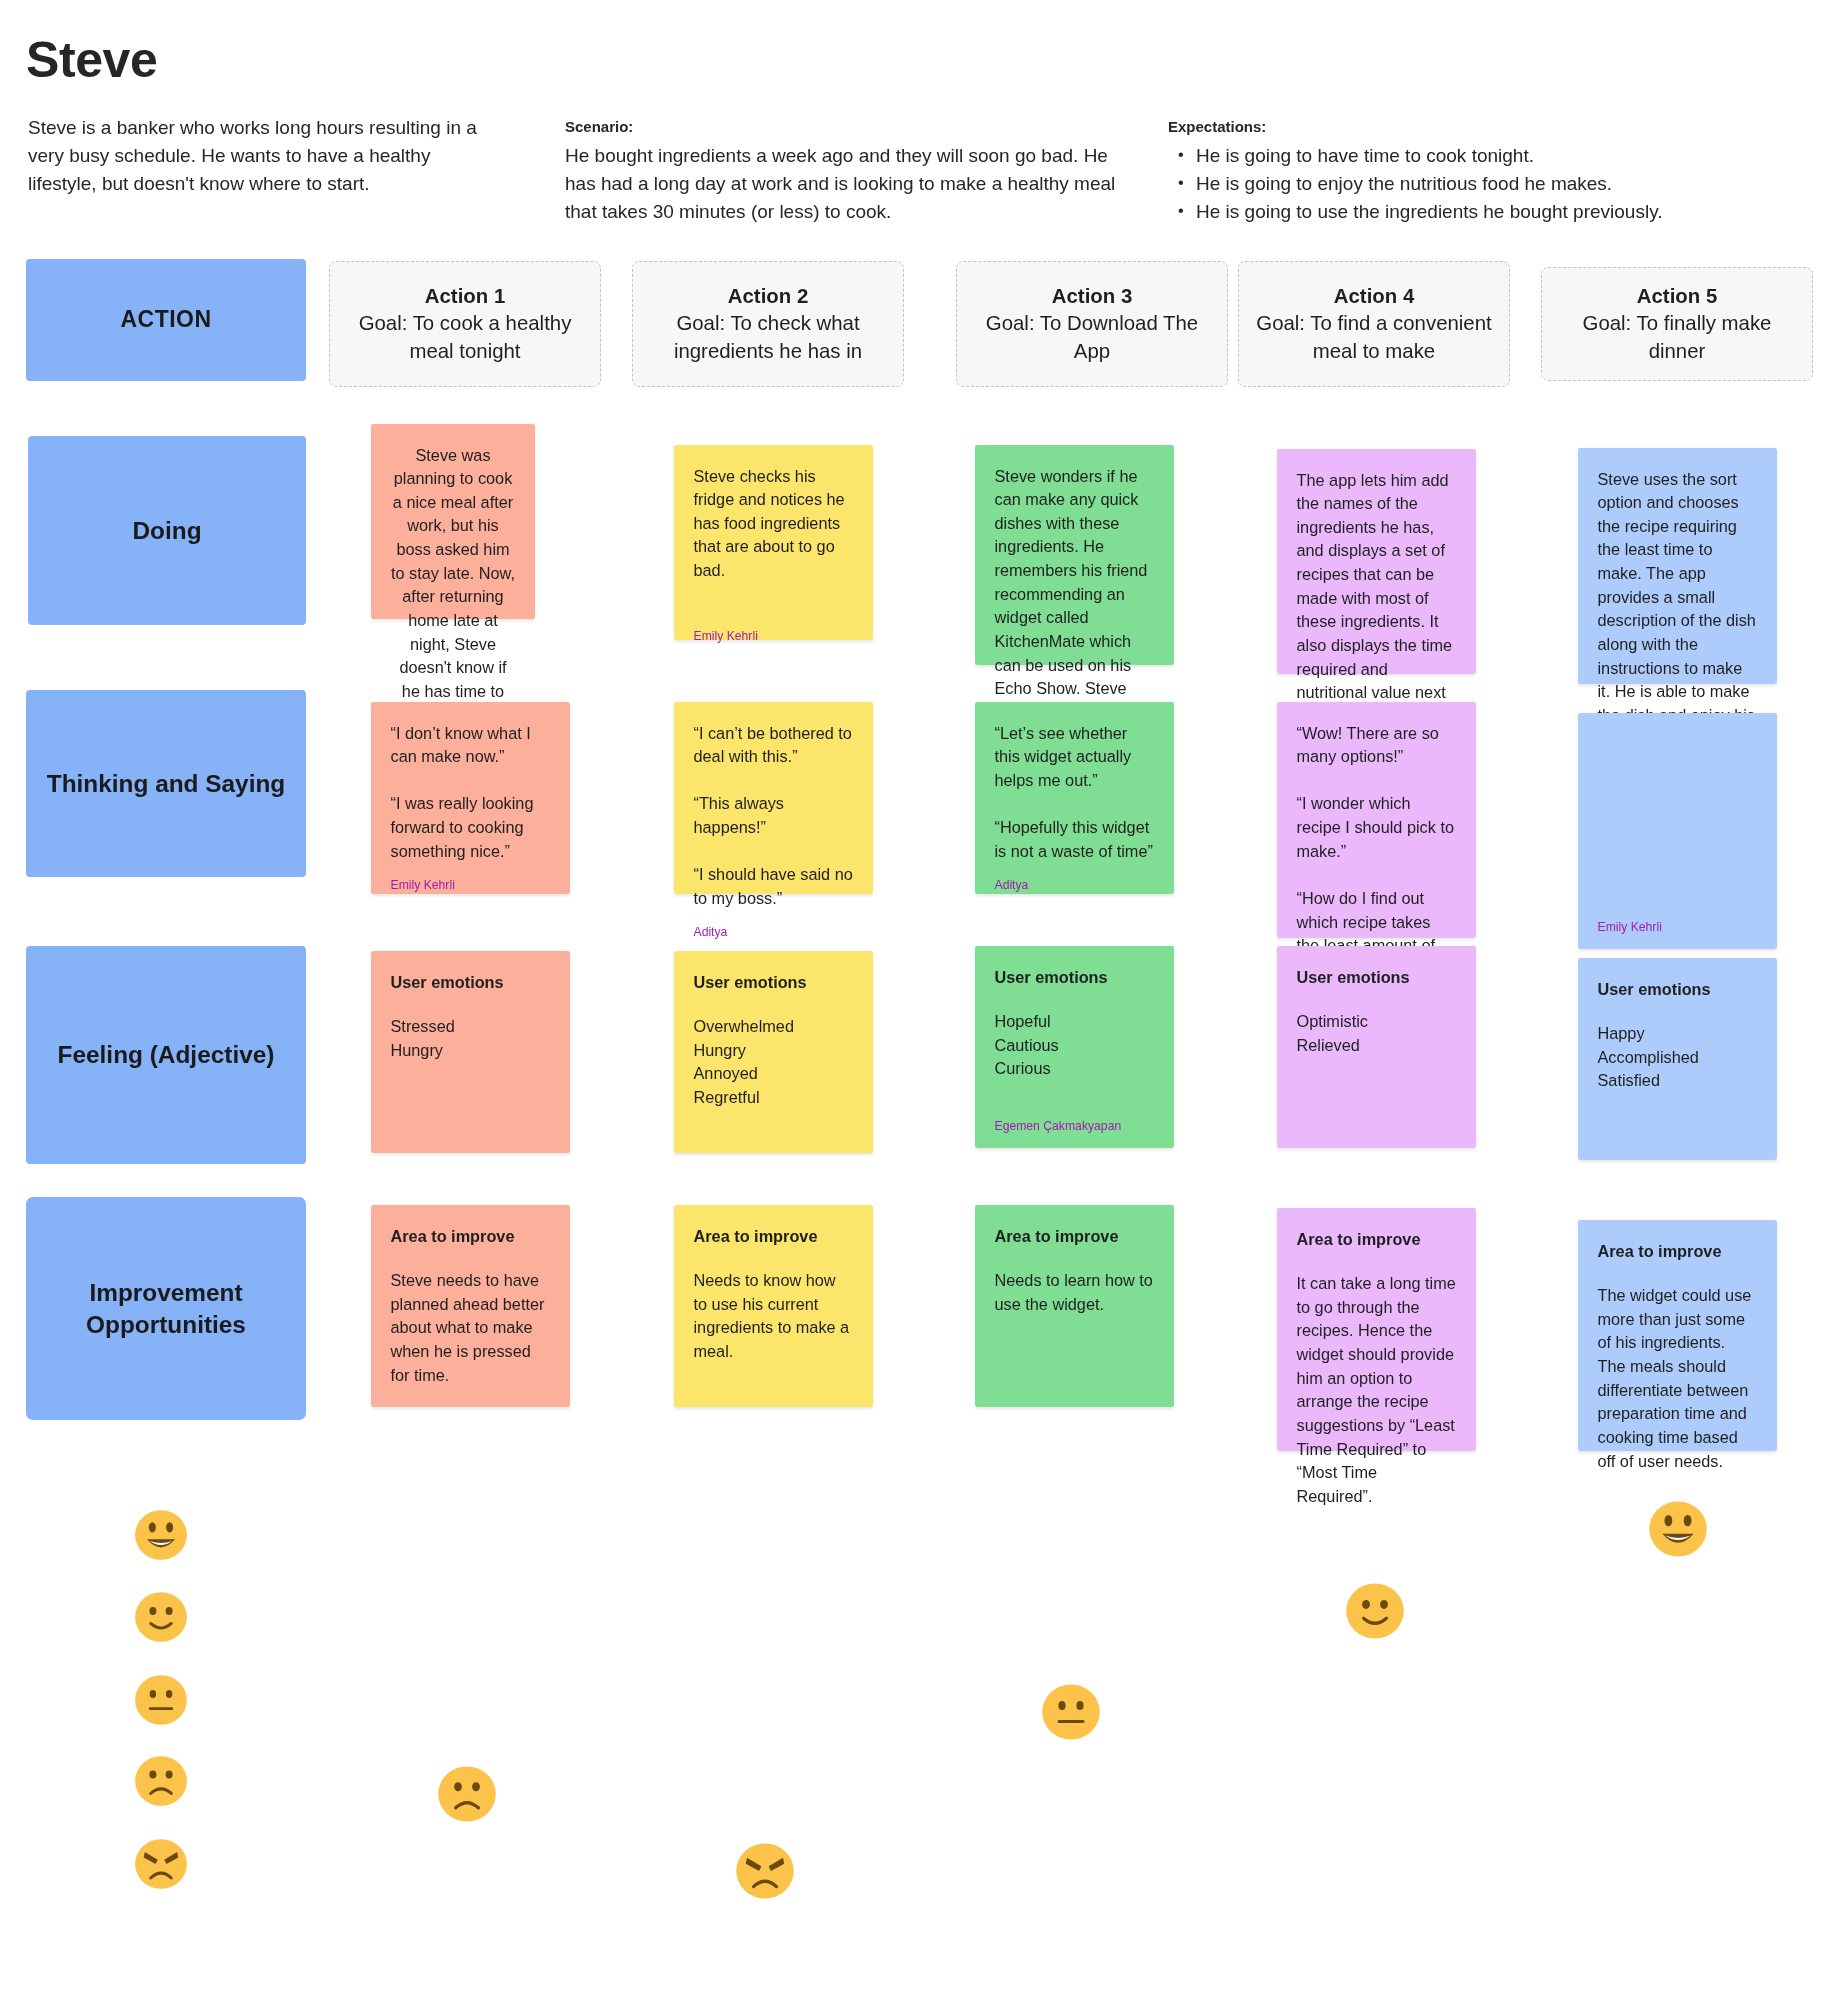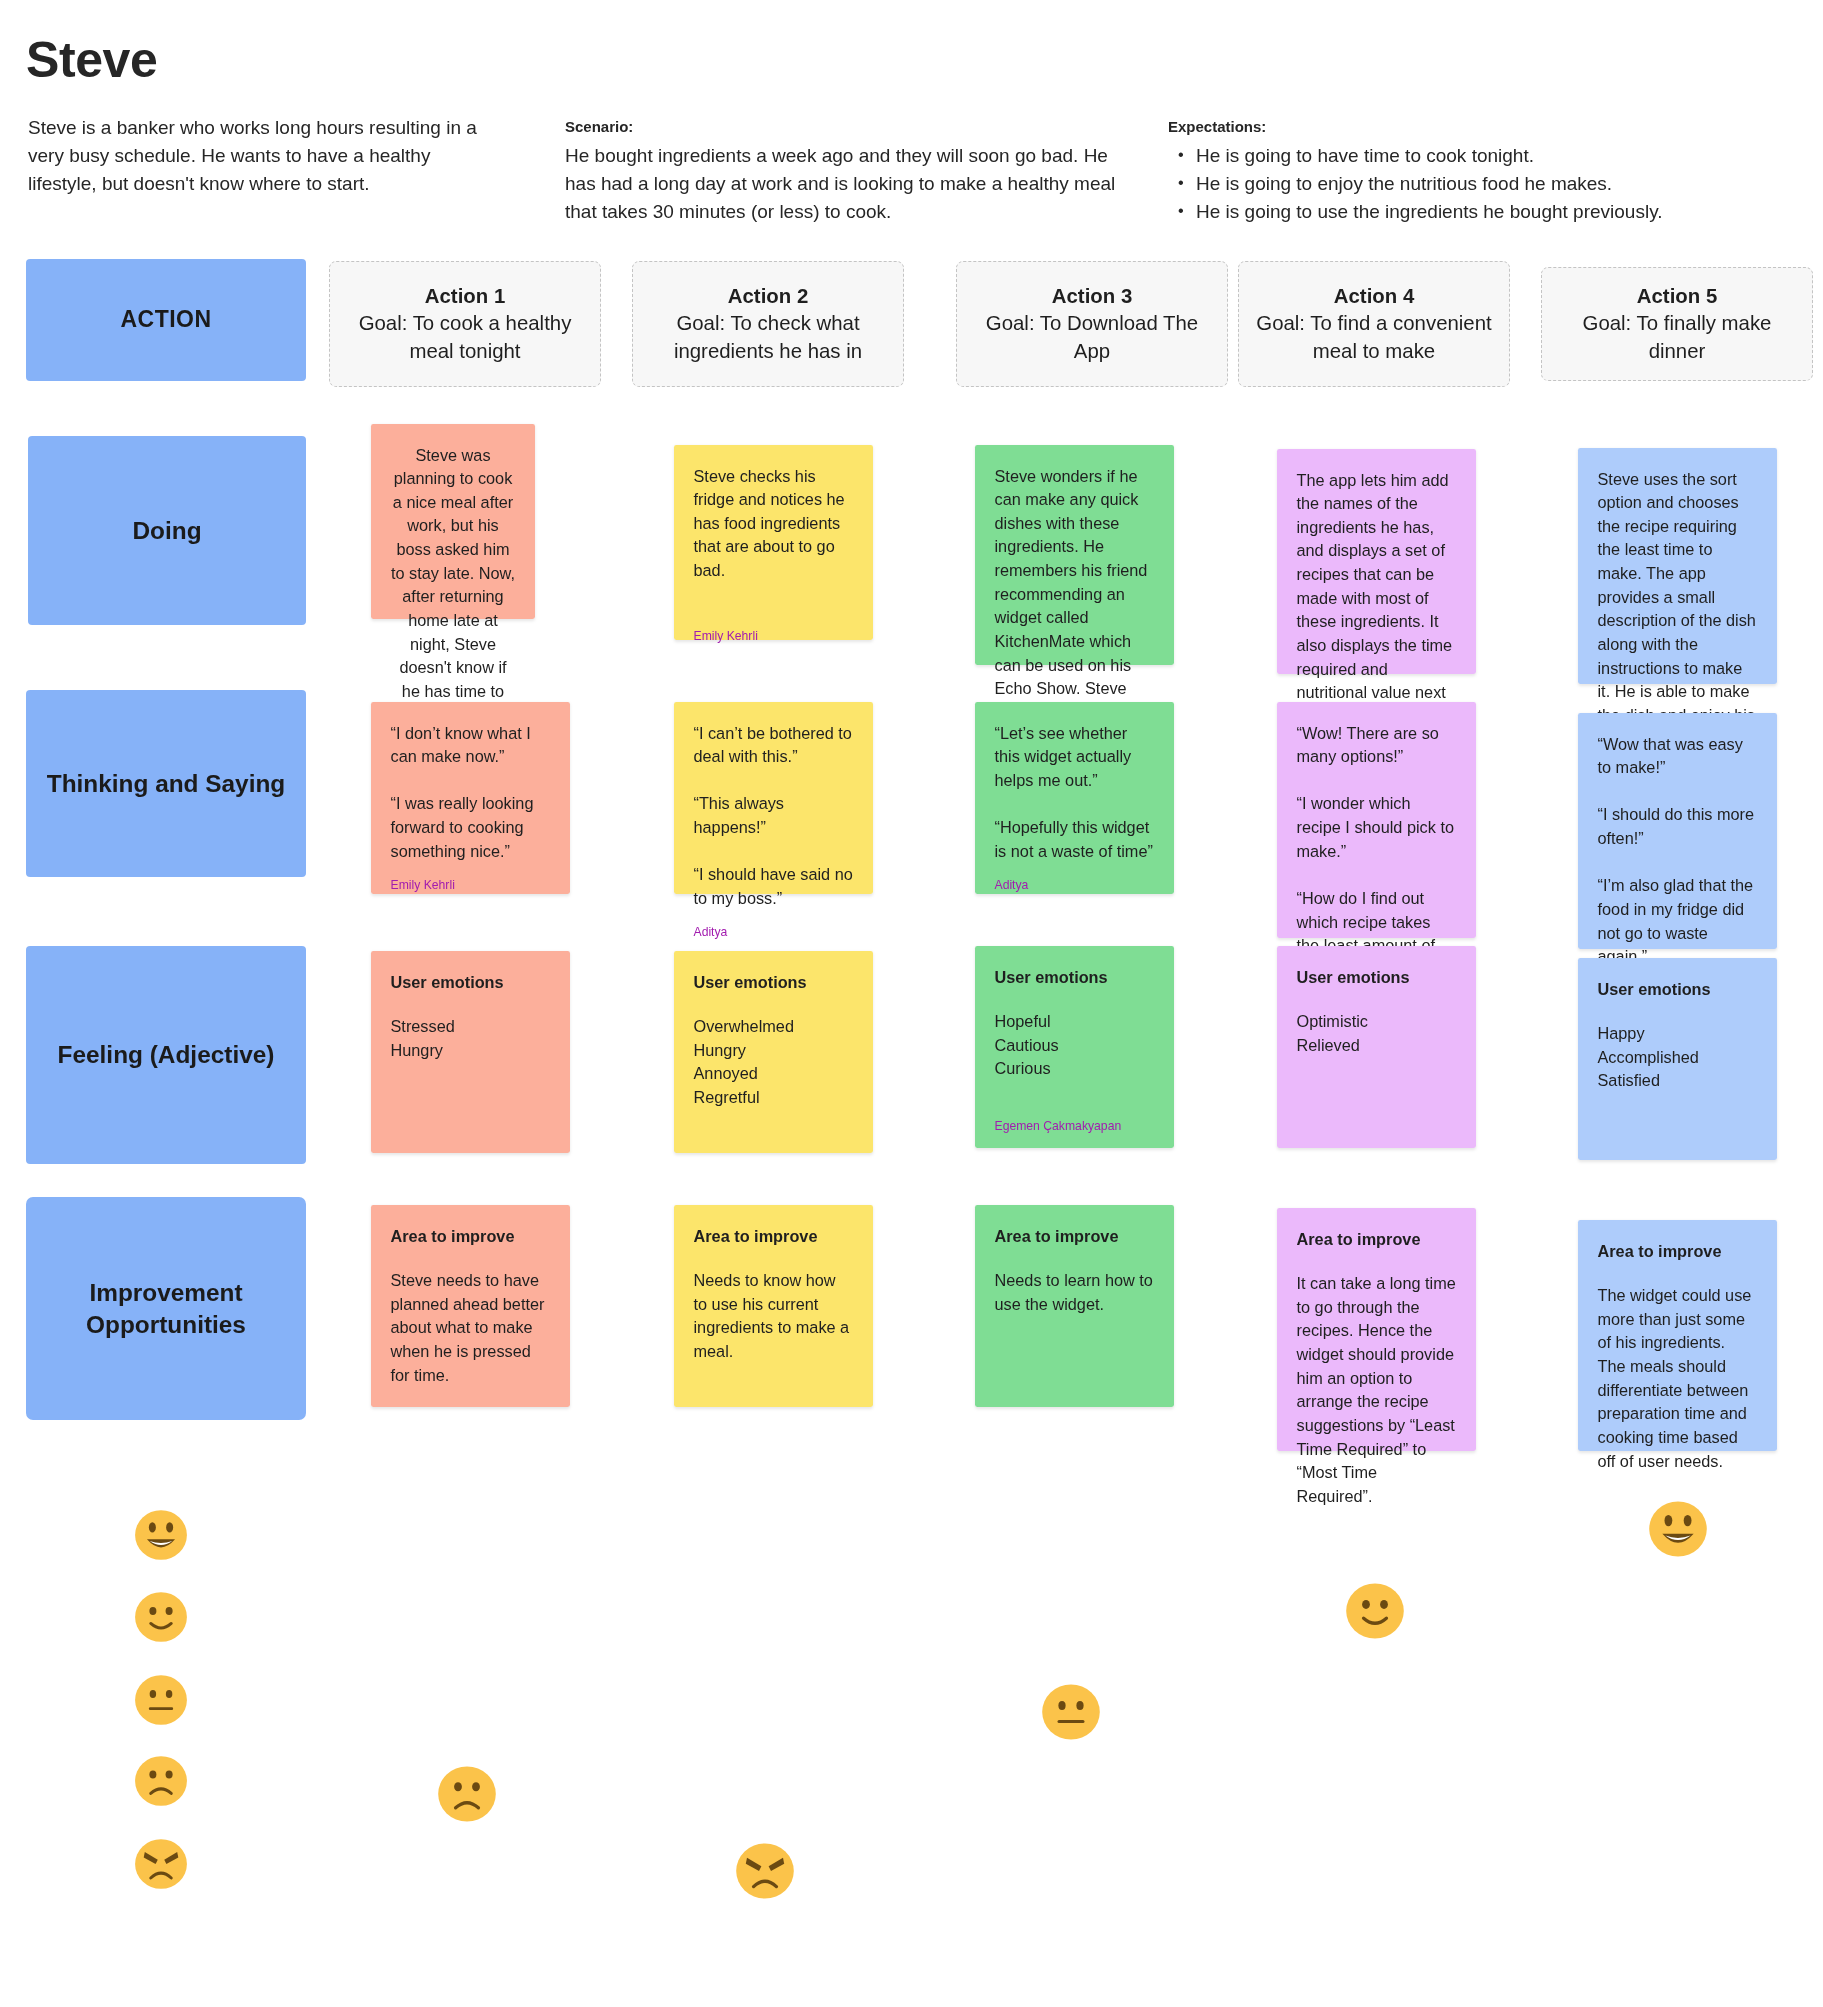--- a/index.html
+++ b/index.html
@@ -252,25 +252,20 @@
     </div>
     <div class="note" style="left:1277px; top:702px; width:199px; height:236px; background:#EBB9FB;">
       <div class="note-body">“Wow! There are so many options!”
 
 “I wonder which recipe I should pick to make.”
 
 “How do I find out which recipe takes the least amount of time to make?”</div>
       <div class="note-author">Emily Kehrli</div>
     </div>
     <div class="note" style="left:1578px; top:713px; width:199px; height:236px; background:#AECCFB;">
-      <div class="note-body">“Wow that was easy to make!”
-
-“I should do this more often!”
-
-“I’m also glad that the food in my fridge did not go to waste again.”</div>
       <div class="note-author">Emily Kehrli</div>
     </div>
 
     <div class="note no-author" style="left:371px; top:951px; width:199px; height:202px; background:#FCAF9B;">
       <div class="note-head">User emotions</div>
       <div class="note-body">Stressed
 Hungry</div>
 
     </div>
     <div class="note no-author" style="left:674px; top:951px; width:199px; height:202px; background:#FCE56B;">

